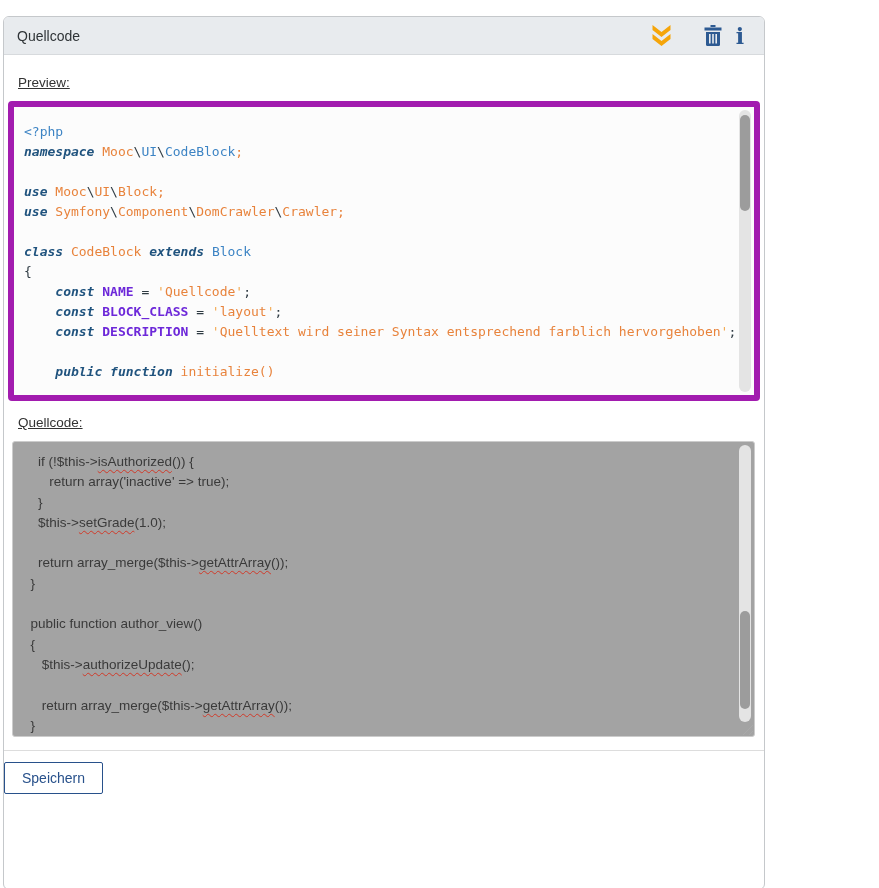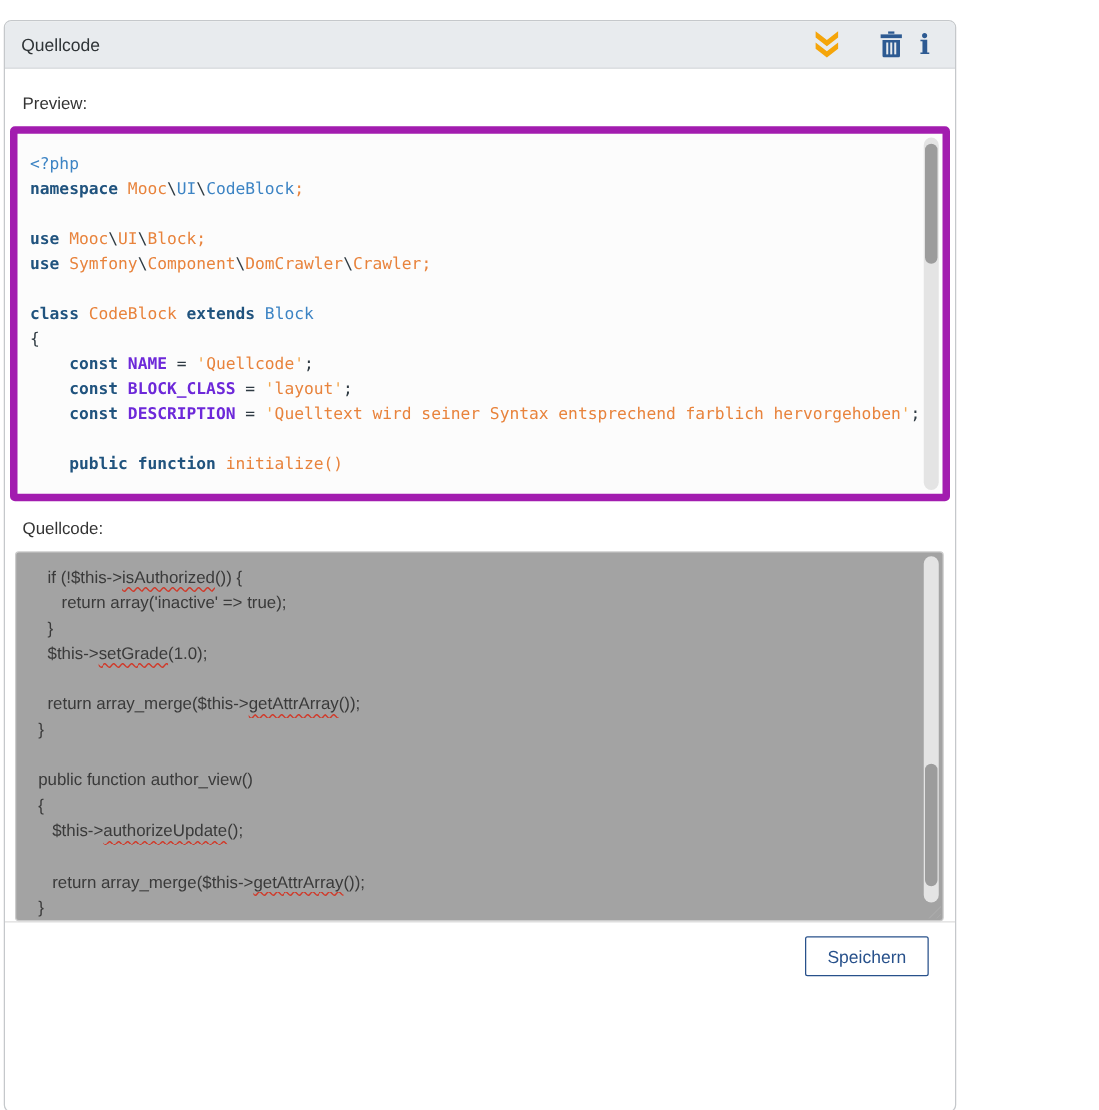--- a/index.html
+++ b/index.html
@@ -15,31 +15,31 @@
   .hdr-title { flex: 1; font-size: 14px; color: #2f3437; }
   .hdr-icons { display: flex; align-items: center; }
   .icon-btn { display: inline-flex; align-items: center; justify-content: center;
     background: none; border: none; cursor: pointer; padding: 0; }
   .chevrons { margin-right: 32px; }
   .trash { margin-right: 14px; }
   .info-i { font-family: "DejaVu Serif", serif; font-weight: bold; font-size: 22px;
     color: #2d5a92; line-height: 1; }
 
   
-  .field-label { font-size: 13.5px; color: #333; padding-left: 14px; }
+  .field-label { font-size: 13.5px; color: #333; padding-left: 14px; text-decoration: underline; }
   .lbl-preview { margin-top: 20px; }
   .lbl-source { margin-top: 14px; }
 
   
   .preview-box { position: relative; margin: 11px 4px 0 4px; height: 300px;
     background: #fcfcfc; border: 6px solid #a21caf; border-radius: 4px; overflow: hidden; }
   .code { padding: 15px 24px 0 10px; font-family: "DejaVu Sans Mono", monospace;
     font-size: 13px; line-height: 20px; white-space: pre; }
   .cl { height: 20px; }
-  .t-k { color: #20537e; font-weight: bold; }
+  .t-k { color: #20537e; font-weight: bold; font-style: italic; }
   .t-o { color: #e8833c; }
   .t-b { color: #3d84c4; }
   .t-m { color: #3d84c4; }
   .t-d { color: #2e3a42; }
   .t-i { color: #6d28d9; font-weight: bold; }
   .t-s { color: #e8833c; }
   .t-q { color: #f3a94f; }
 
   .vtrack { position: absolute; top: 3px; bottom: 3px; right: 3px; width: 12px;
     background: #e4e4e4; border-radius: 6px; }
@@ -62,22 +62,22 @@
 
   
   .lang-row { display: flex; align-items: center; margin-top: 12px; padding: 0 14px; height: 40px; }
   .lang-label { width: 236px; font-size: 13.5px; color: #333; }
   .lang-input { width: 428px; height: 34px; border: 1px solid #c3c3c3; border-radius: 3px;
     padding: 0 10px; font-family: "Liberation Sans", sans-serif; font-size: 13.5px; color: #333;
     background: #fff; }
   .lang-link { margin-left: 8px; font-size: 13.5px; color: #2e77b6; text-decoration: none; }
 
   
-  .footer { border-top: 1px solid #dddddd; padding: 11px 21px 0 0;
-    display: flex; justify-content: flex-end; gap: 2px; }
+  .footer { margin-top: 13px; border-top: 1px solid #dddddd; padding: 11px 21px 0 0;
+    display: flex; gap: 2px; }
   .btn { background: #fff; border: 1px solid #28518b; border-radius: 2px; color: #28518b;
     font-family: "Liberation Sans", sans-serif; font-size: 14px; padding: 7px 17px;
     cursor: pointer; }
 </style>
 </head>
 <body>
 
 <div class="panel">
 
   <div class="hdr">

